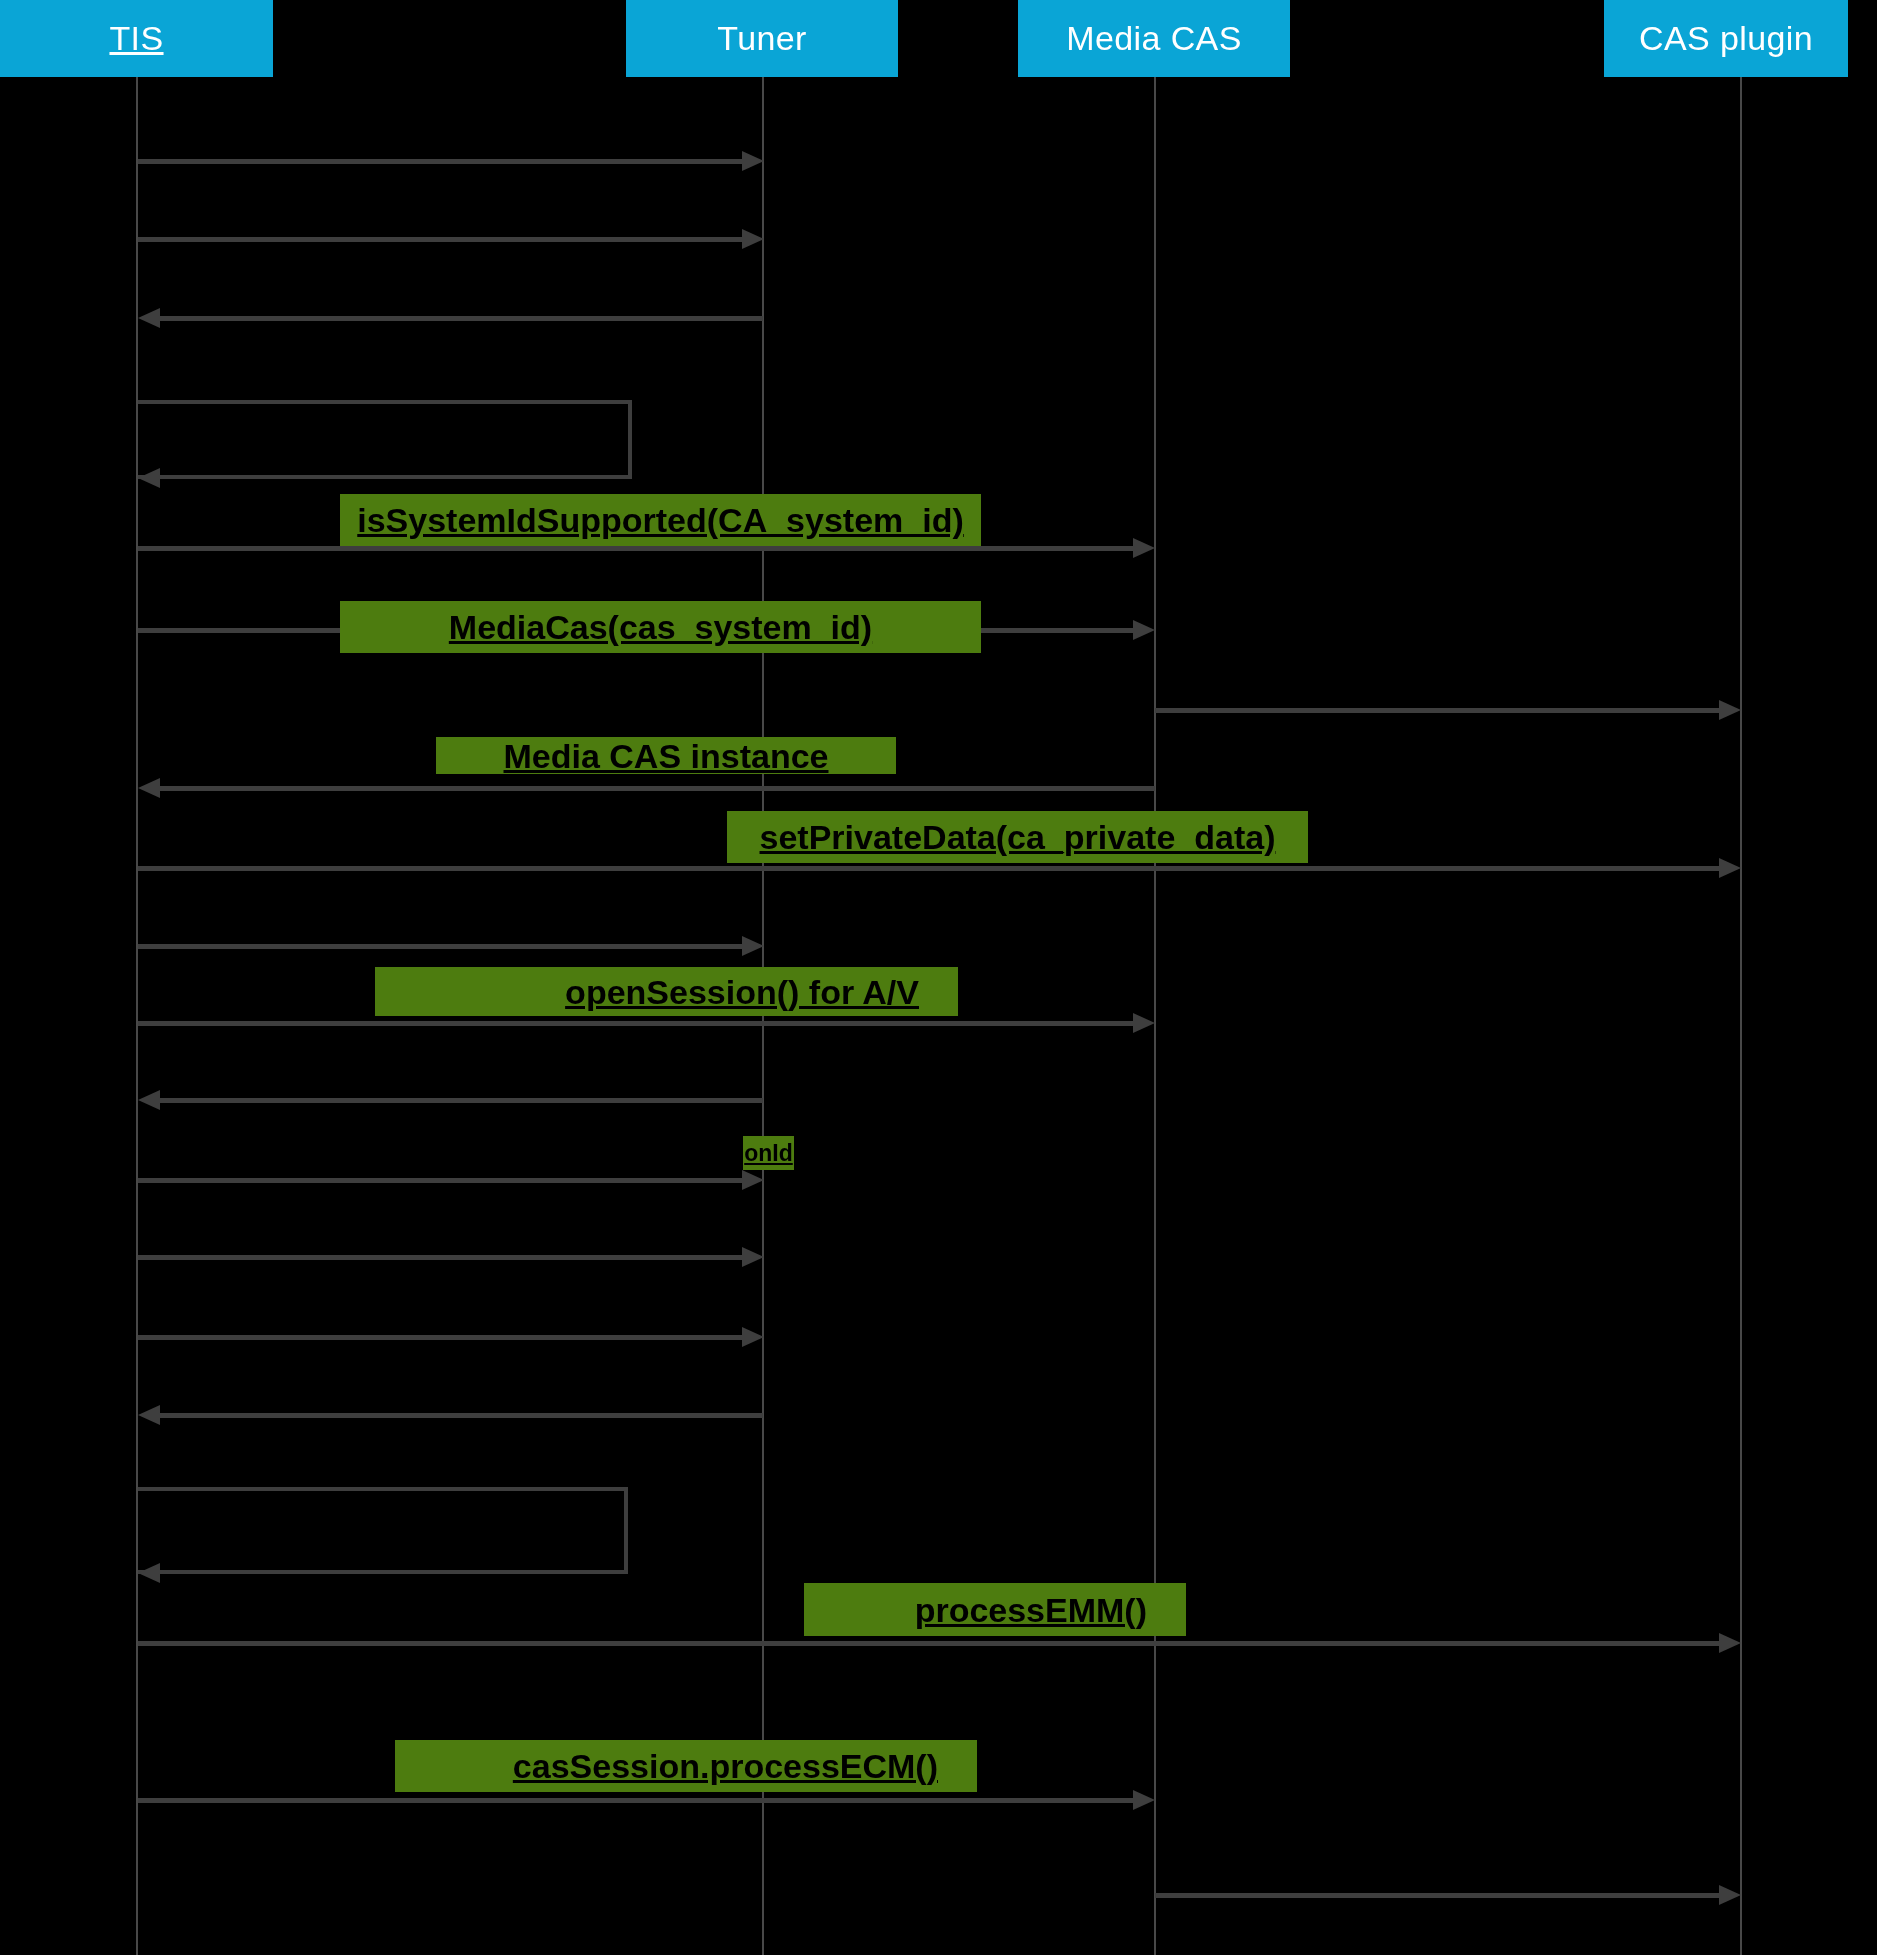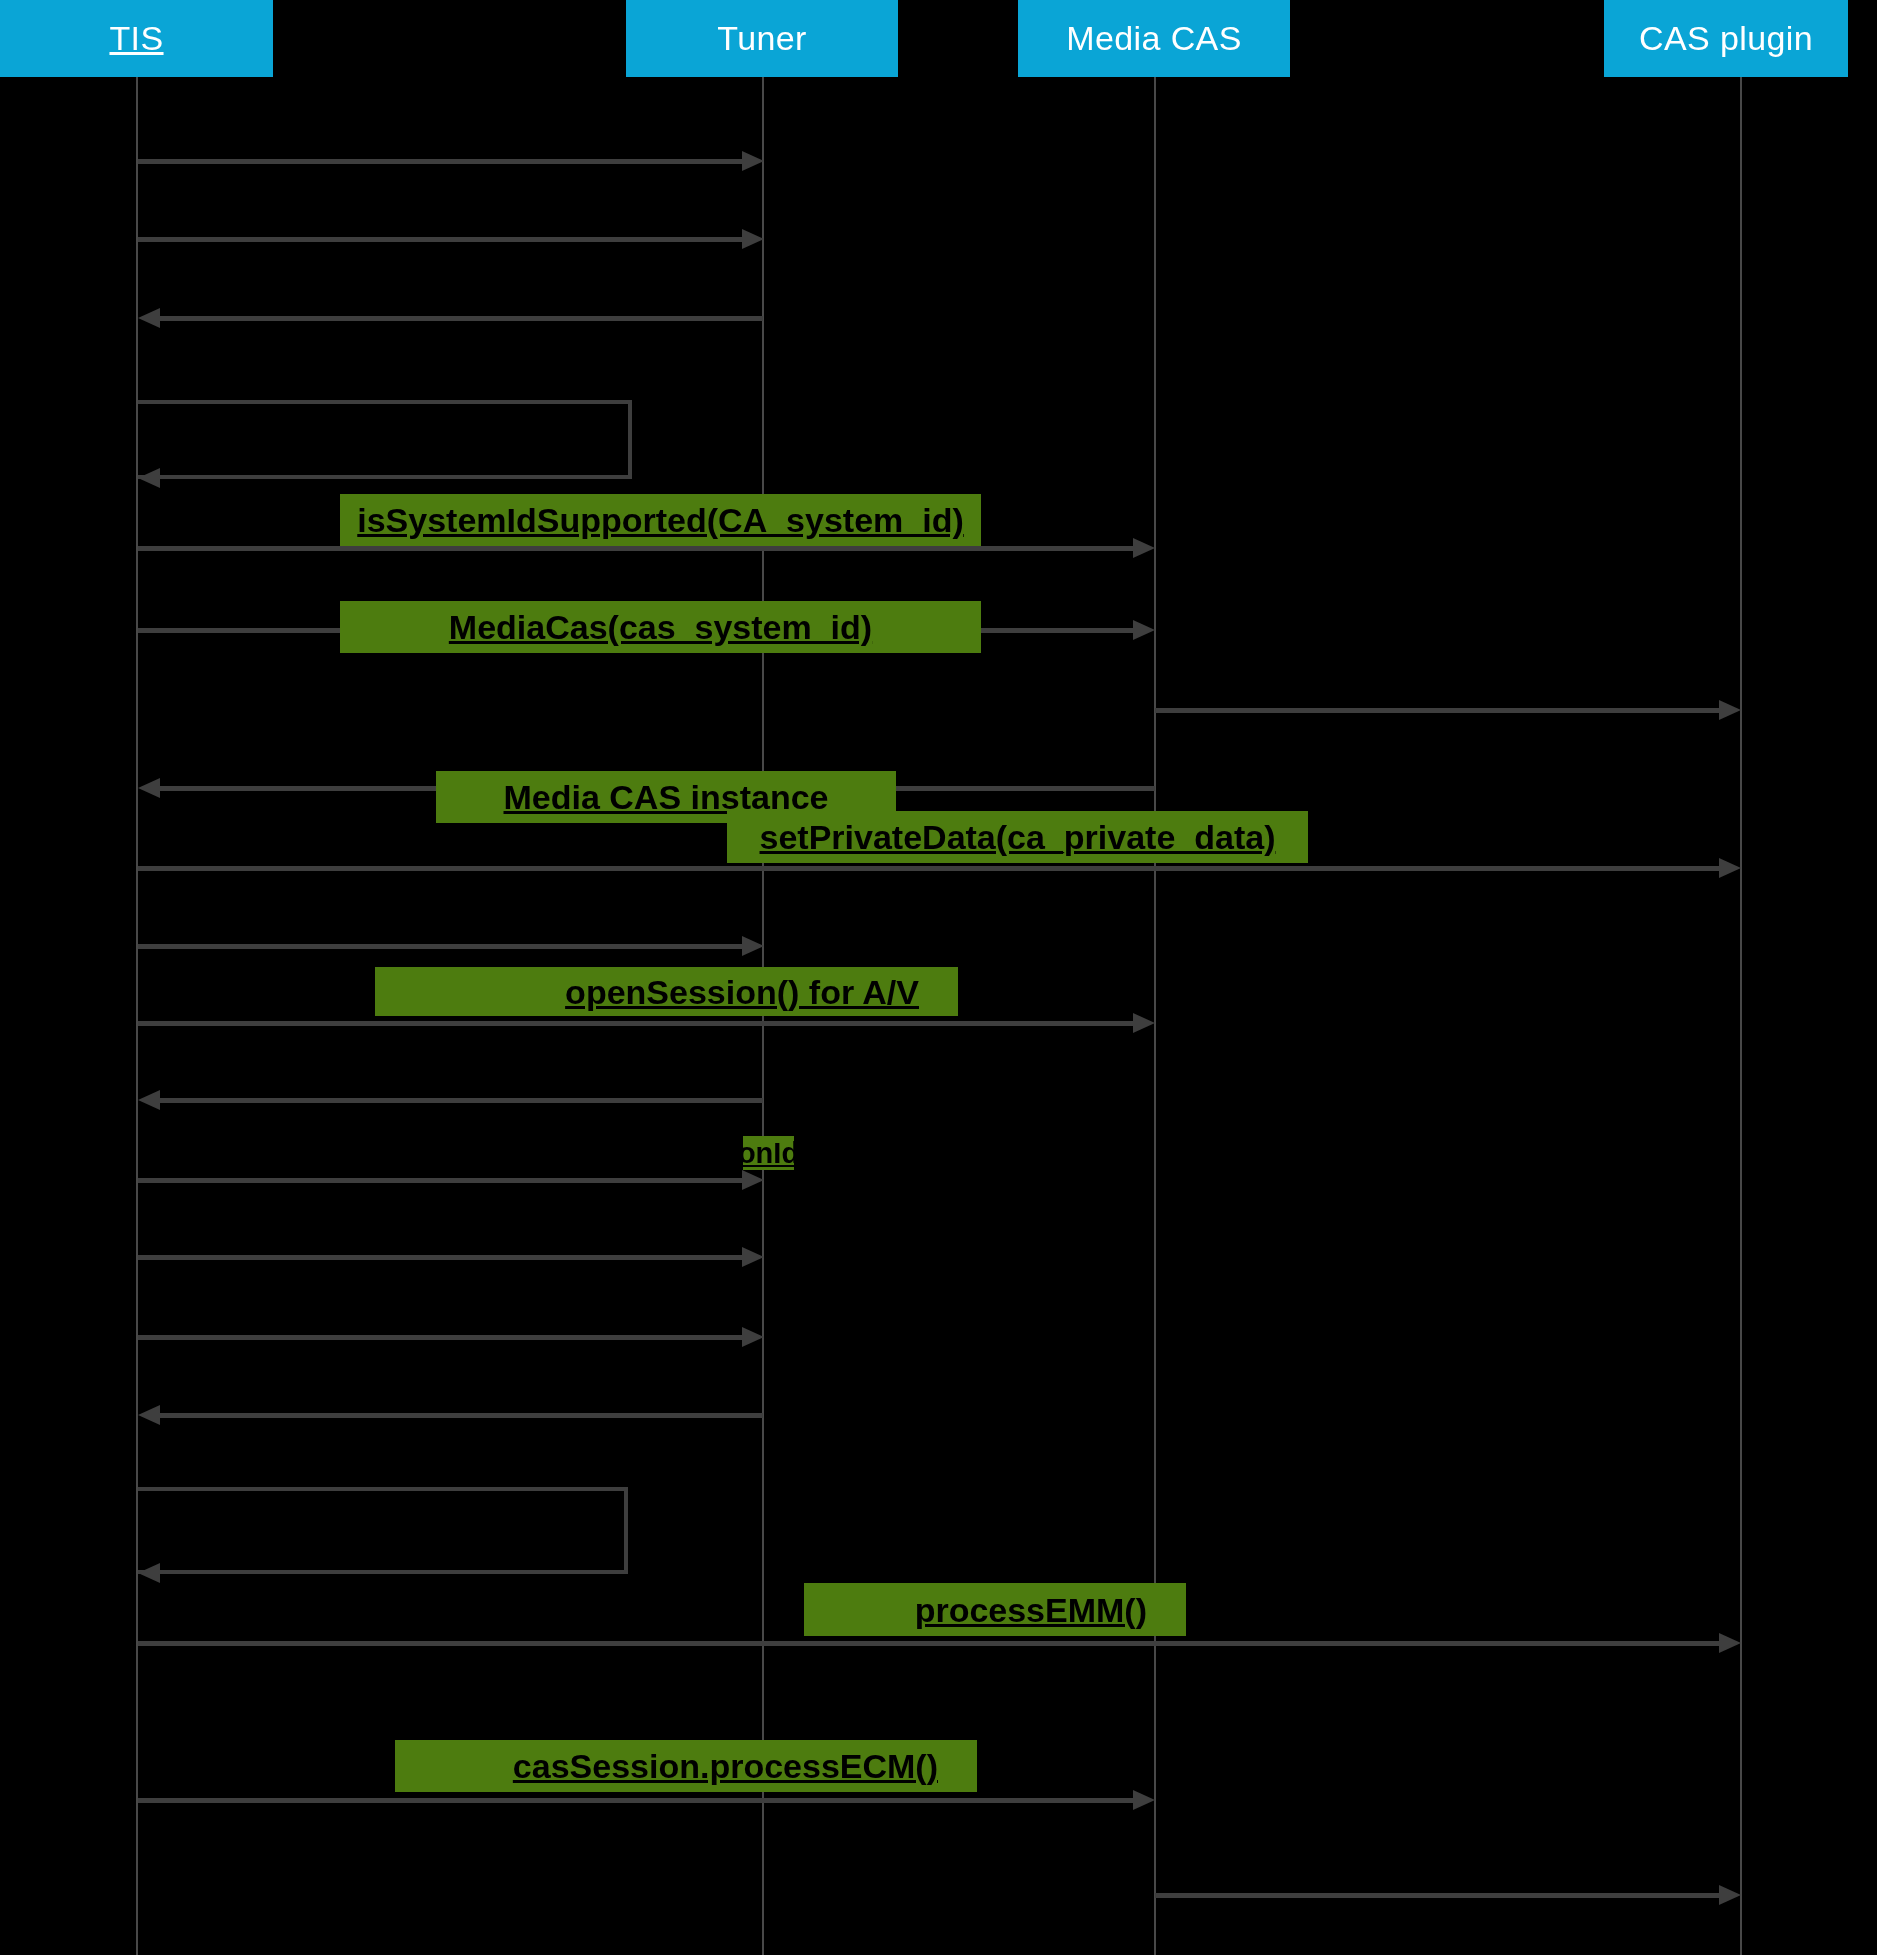--- a/index.html
+++ b/index.html
@@ -46,21 +46,21 @@
   .loop .head-l{left:0;top:auto;bottom:-13px;transform:none;}
   
   .msg-label{
     position:absolute;background:#4d7c0f;color:#000;
     display:flex;align-items:center;justify-content:center;
     font-size:34px;font-weight:700;white-space:nowrap;
     line-height:1;
     text-decoration:underline;
   }
   .msg-label.align-right{justify-content:flex-end;padding-right:39px;box-sizing:border-box;}
-  .msg-label.small{font-size:29px;}
+  .msg-label.small{font-size:23px;}
 </style>
 </head>
 <body>
 
 <div class="stage">
 
   <div class="actor" style="left:0;top:0;width:273px;text-decoration:underline;">TIS</div>
   <div class="actor" style="left:626px;top:0;width:272px;">Tuner</div>
   <div class="actor" style="left:1018px;top:0;width:272px;">Media CAS</div>
   <div class="actor" style="left:1604px;top:0;width:244px;">CAS plugin</div>
@@ -130,21 +130,21 @@
     </div>
   <div class="arrow" style="left:138px;top:1798px;width:995px;">
       <span class="head-r"></span>
     </div>
   <div class="arrow" style="left:1155px;top:1893px;width:564px;">
       <span class="head-r"></span>
     </div>
 
   <div class="msg-label" style="left:340px;top:494px;width:641px;height:52px;">isSystemIdSupported(CA_system_id)</div>
   <div class="msg-label" style="left:340px;top:601px;width:641px;height:52px;">MediaCas(cas_system_id)</div>
-  <div class="msg-label" style="left:436px;top:771px;width:460px;height:52px;text-align:right;">Media CAS instance</div>
+  <div class="msg-label" style="left:436px;top:737px;width:460px;height:37px;text-align:right;">Media CAS instance</div>
   <div class="msg-label" style="left:727px;top:811px;width:581px;height:52px;">setPrivateData(ca_private_data)</div>
   <div class="msg-label align-right" style="left:375px;top:967px;width:583px;height:49px;">openSession() for A/V</div>
   <div class="msg-label small" style="left:743px;top:1136px;width:51px;height:34px;">onId</div>
   <div class="msg-label align-right" style="left:804px;top:1583px;width:382px;height:53px;">processEMM()</div>
   <div class="msg-label align-right" style="left:395px;top:1740px;width:582px;height:52px;">casSession.processECM()</div>
 
 </div>
 
 
 </body></html>

